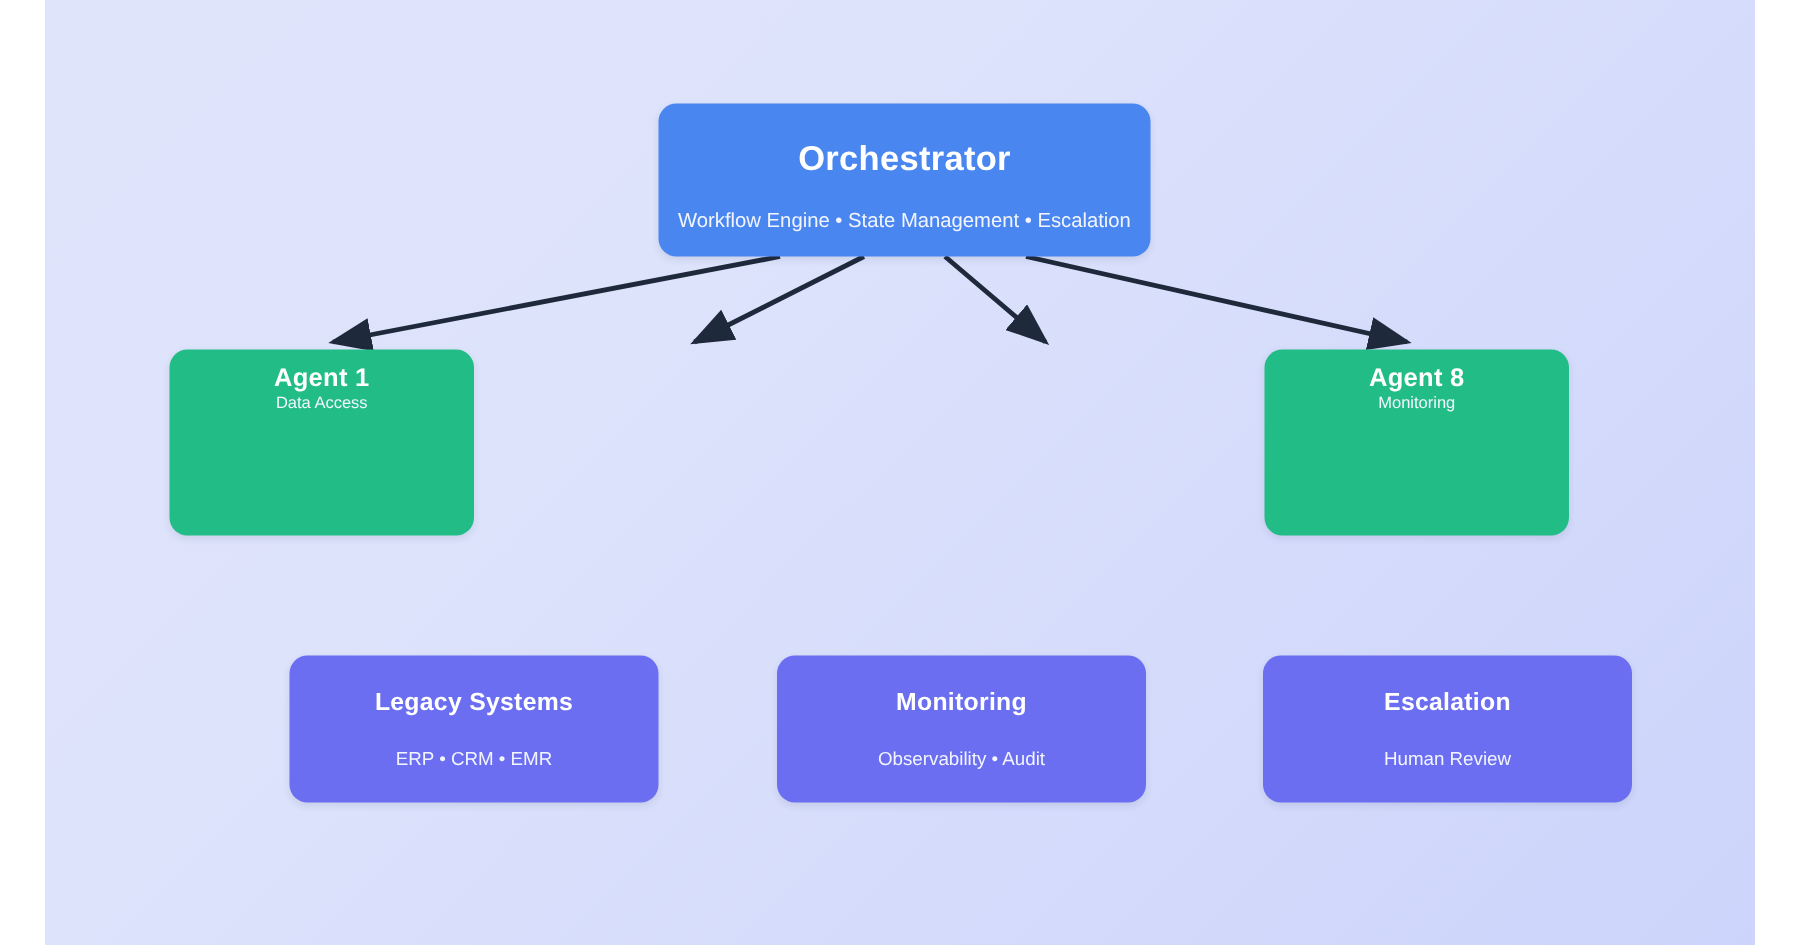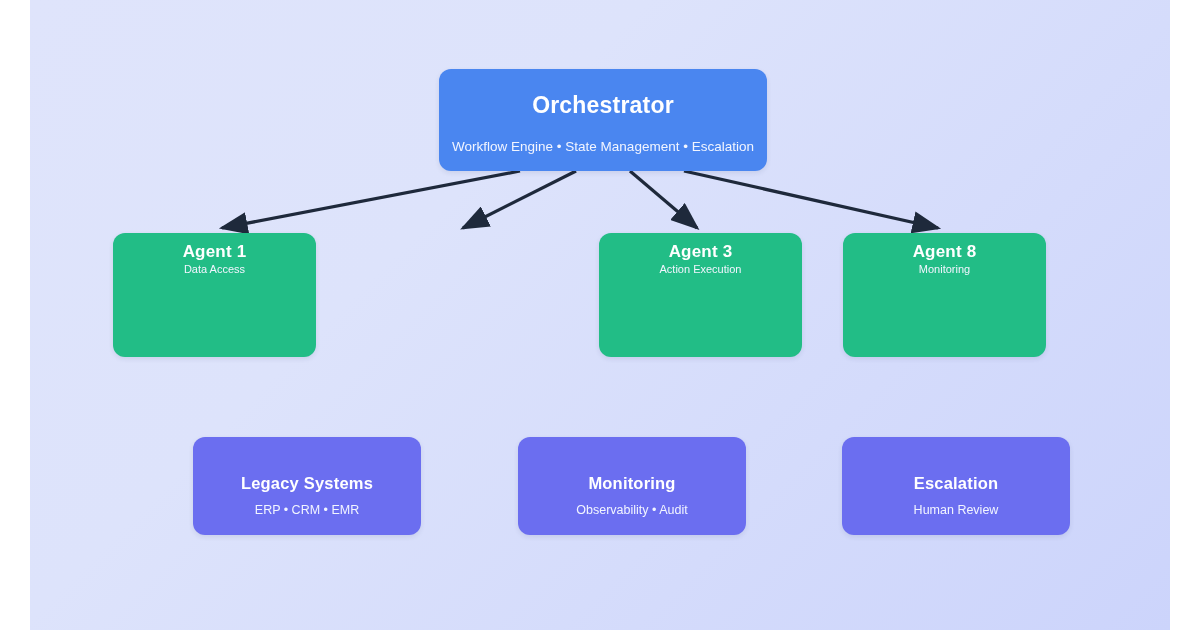--- a/index.html
+++ b/index.html
@@ -72,27 +72,28 @@
   .agent .node-subtitle { font-size: 11px; margin-top: 1px; }
 
   .agent-0 { left: 83px; }
   .agent-1 { left: 326px; }
   .agent-2 { left: 569px; }
   .agent-3 { left: 813px; }
 
   
   .support {
     top: 437px;
-    width: 228px;
+    width: 246px;
     height: 98px;
     background: #6b6ef0;
-    padding-top: 37px;
+    padding-top: 22px;
+    gap: 22px;
   }
   .support .node-title { font-size: 16.5px; }
-  .support .node-subtitle { font-size: 12.5px; margin-top: 11px; }
+  .support .node-subtitle { font-size: 12.5px; }
 
   .support-0 { left: 163px; }
   .support-1 { left: 488px; }
   .support-2 { left: 812px; }
 
   #connectors {
     position: absolute;
     left: 0;
     top: 0;
     width: 1140px;
@@ -121,24 +122,20 @@
     <div class="node-title">Orchestrator</div>
     <div class="node-subtitle">Workflow Engine • State Management • Escalation</div>
   </div>
 
   <div class="node agent agent-0">
     <div class="node-title">Agent 1</div>
     <div class="node-subtitle">Data Access</div>
   </div>
 
 
-  <div class="node agent agent-2">
-    <div class="node-title">Agent 3</div>
-    <div class="node-subtitle">Action Execution</div>
-  </div>
 
   <div class="node agent agent-3">
     <div class="node-title">Agent 8</div>
     <div class="node-subtitle">Monitoring</div>
   </div>
 
   <div class="node support support-0">
     <div class="node-title">Legacy Systems</div>
     <div class="node-subtitle">ERP • CRM • EMR</div>
   </div>

